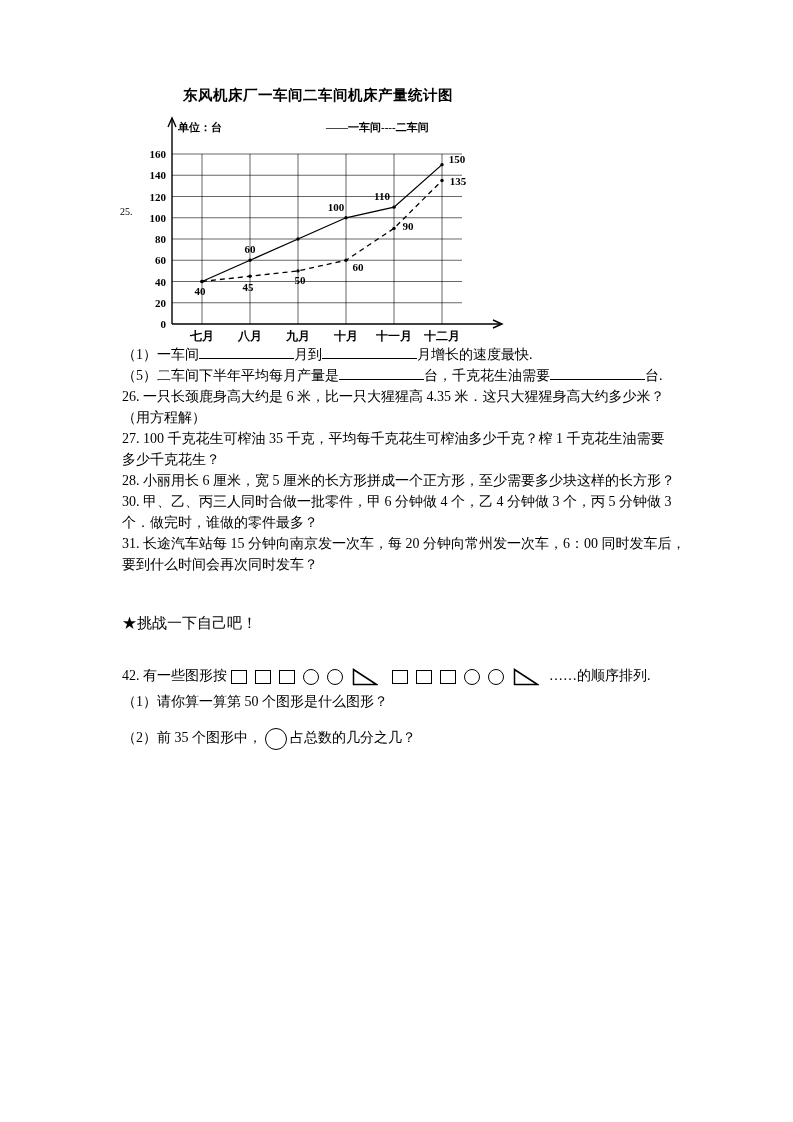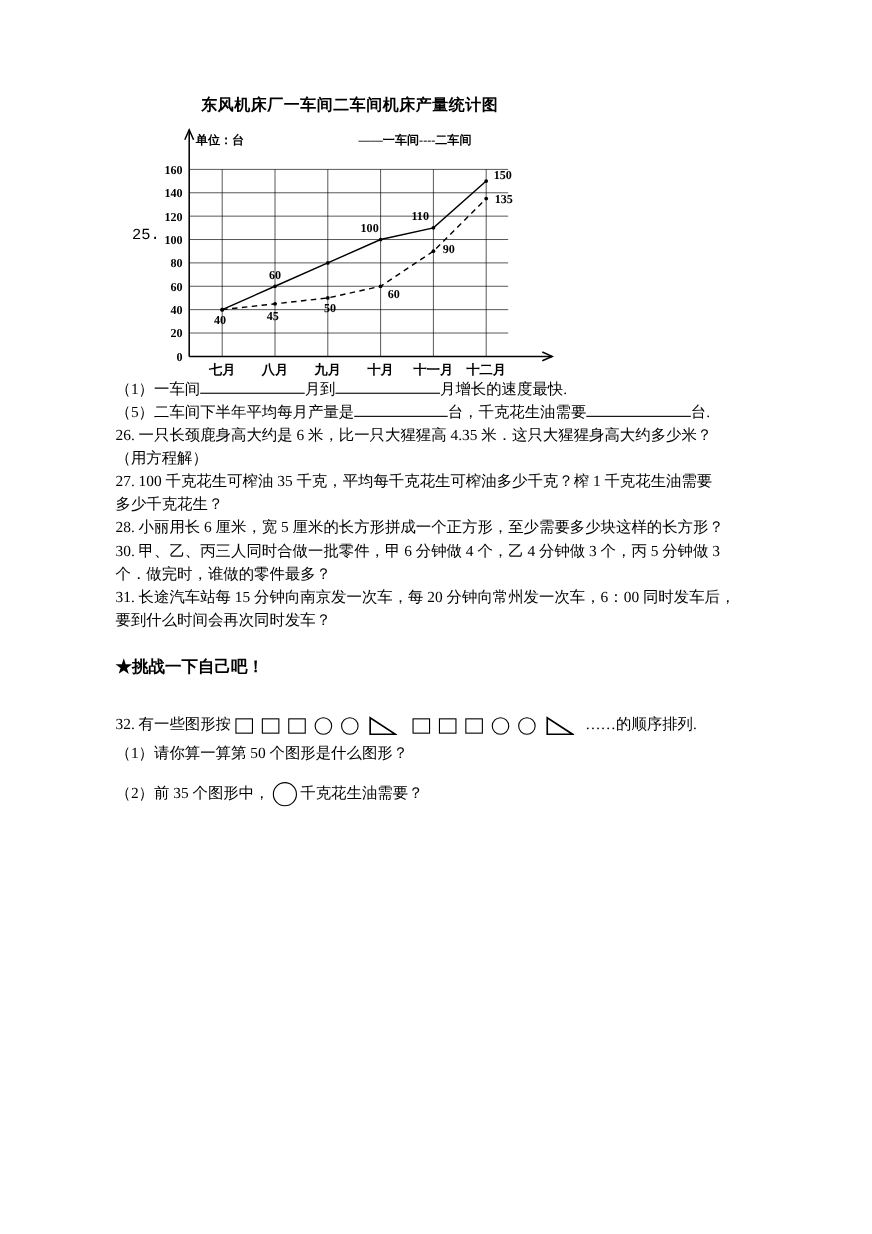--- a/index.html
+++ b/index.html
@@ -5,36 +5,36 @@
   * { margin:0; padding:0; box-sizing:border-box; }
   html,body { background:#ffffff; }
   .page {
     position:relative; width:793px; height:1122px; background:#fff;
     font-family:"Liberation Serif","DejaVu Serif",serif; color:#000; overflow:hidden;padding-left:17px;
   }
   .chart-title {
     position:absolute; top:86px; left:128px; width:380px; text-align:center;
     font-weight:bold; font-size:14.5px; letter-spacing:0.5px;
   }
-  .q25-num { position:absolute; top:206px; left:120px; font-size:14px;font-family:Liberation Mono, monospace; }
+  .q25-num { position:absolute; top:206px; left:120px; font-size:10px; }
   svg.chart { position:absolute; top:104px; left:126px; }
   .chart .grid { stroke:#000; stroke-width:0.6; }
   .chart .axis { stroke:#000; stroke-width:1.4; fill:none; }
   .chart .line { stroke:#000; stroke-width:1.3; fill:none; }
   .chart .dashed { stroke-dasharray:5 4; }
   .chart text { font-family:"Liberation Serif","DejaVu Serif",serif; fill:#000; }
   .chart .tick { font-size:11px; font-weight:bold; }
   .chart .xlab { font-size:12px; font-weight:bold; }
   .chart .plabel { font-size:11px; font-weight:bold; }
-  .text-block { position:absolute; top:344px; left:105px; width:600px; font-size:14px; line-height:21px; }
+  .text-block { position:absolute; top:344px; left:122px; width:600px; font-size:14px; line-height:21px; }
   .line { white-space:nowrap; }
   .blank { display:inline-block; border-bottom:1px solid #000; height:14px; vertical-align:baseline; }
   .blank-a { width:95px; }
   .blank-b { width:85px; }
-  .challenge { font-weight:bold; font-size:15px; margin-top:22px; }
+  .challenge { font-weight:normal; font-size:15px; margin-top:38px; }
   .shapes-line { margin-top:27px; line-height:30px; white-space:nowrap; }
   .shape { display:inline-block; vertical-align:middle; margin:0 4px; }
   .shape.square { width:16px; height:14px; border:1.5px solid #000; }
   .shape.circle { width:16px; height:16px; border:1.5px solid #000; border-radius:50%; }
   .shape.triangle { margin:0 10px 0 5px; line-height:0; }
   .sub-line-1 { margin-top:0; }
   .sub-line-2 { margin-top:13px; line-height:26px; }
   .big-circle { display:inline-block; width:22px; height:22px; border:1.5px solid #000; border-radius:50%; vertical-align:middle; margin:0 3px; }
 </style>
 </head>
@@ -117,24 +117,24 @@
     <div class="line">27. 100 千克花生可榨油 35 千克，平均每千克花生可榨油多少千克？榨 1 千克花生油需要</div>
     <div class="line">多少千克花生？</div>
     <div class="line">28. 小丽用长 6 厘米，宽 5 厘米的长方形拼成一个正方形，至少需要多少块这样的长方形？</div>
     <div class="line">30. 甲、乙、丙三人同时合做一批零件，甲 6 分钟做 4 个，乙 4 分钟做 3 个，丙 5 分钟做 3</div>
     <div class="line">个．做完时，谁做的零件最多？</div>
     <div class="line">31. 长途汽车站每 15 分钟向南京发一次车，每 20 分钟向常州发一次车，6：00 同时发车后，</div>
     <div class="line">要到什么时间会再次同时发车？</div>
 
     <div class="line challenge">★挑战一下自己吧！</div>
 
-    <div class="shapes-line"><span>32. 有一些图形按</span><span id="shape-seq"><span class="shape square"></span><span class="shape square"></span><span class="shape square"></span><span class="shape circle"></span><span class="shape circle"></span><span class="shape triangle"><svg width="26" height="18">
+    <div class="shapes-line"><span>42. 有一些图形按</span><span id="shape-seq"><span class="shape square"></span><span class="shape square"></span><span class="shape square"></span><span class="shape circle"></span><span class="shape circle"></span><span class="shape triangle"><svg width="26" height="18">
               <polygon points="1.5,1.5 1.5,16.5 24.5,16.5" fill="none" stroke="#000" stroke-width="1.5"></polygon>
             </svg></span><span class="shape square"></span><span class="shape square"></span><span class="shape square"></span><span class="shape circle"></span><span class="shape circle"></span><span class="shape triangle"><svg width="26" height="18">
               <polygon points="1.5,1.5 1.5,16.5 24.5,16.5" fill="none" stroke="#000" stroke-width="1.5"></polygon>
             </svg></span></span><span>……的顺序排列.</span></div>
 
     <div class="line sub-line-1">（1）请你算一算第 50 个图形是什么图形？</div>
 
-    <div class="line sub-line-2"><span>（2）前 35 个图形中，</span><span class="big-circle"></span><span>千克花生油需要？</span></div>
+    <div class="line sub-line-2"><span>（2）前 35 个图形中，</span><span class="big-circle"></span><span>占总数的几分之几？</span></div>
 
   </div>
 </div>
 
 </body></html>

